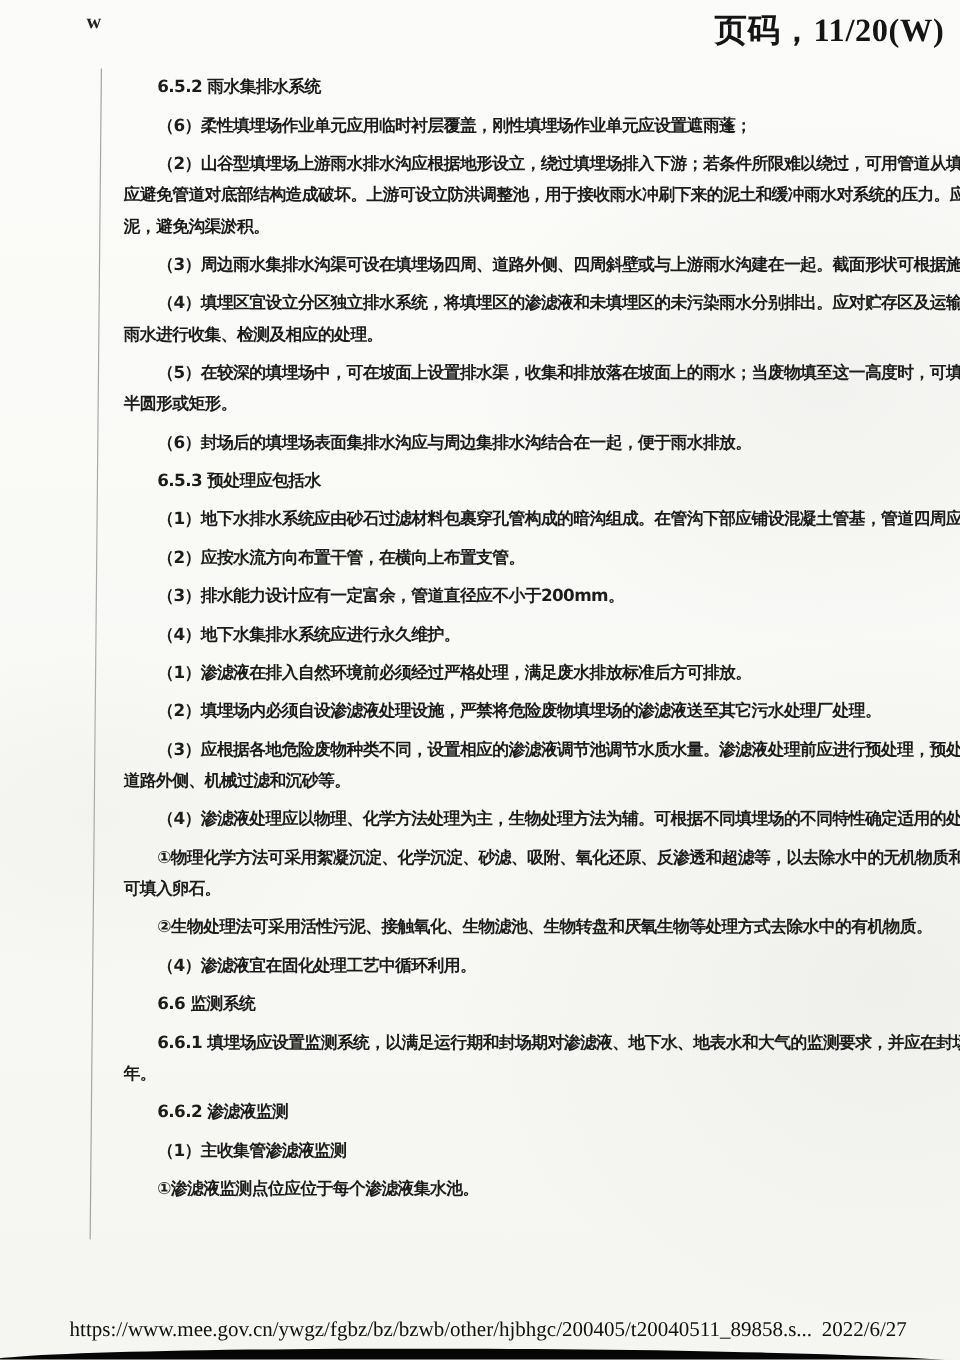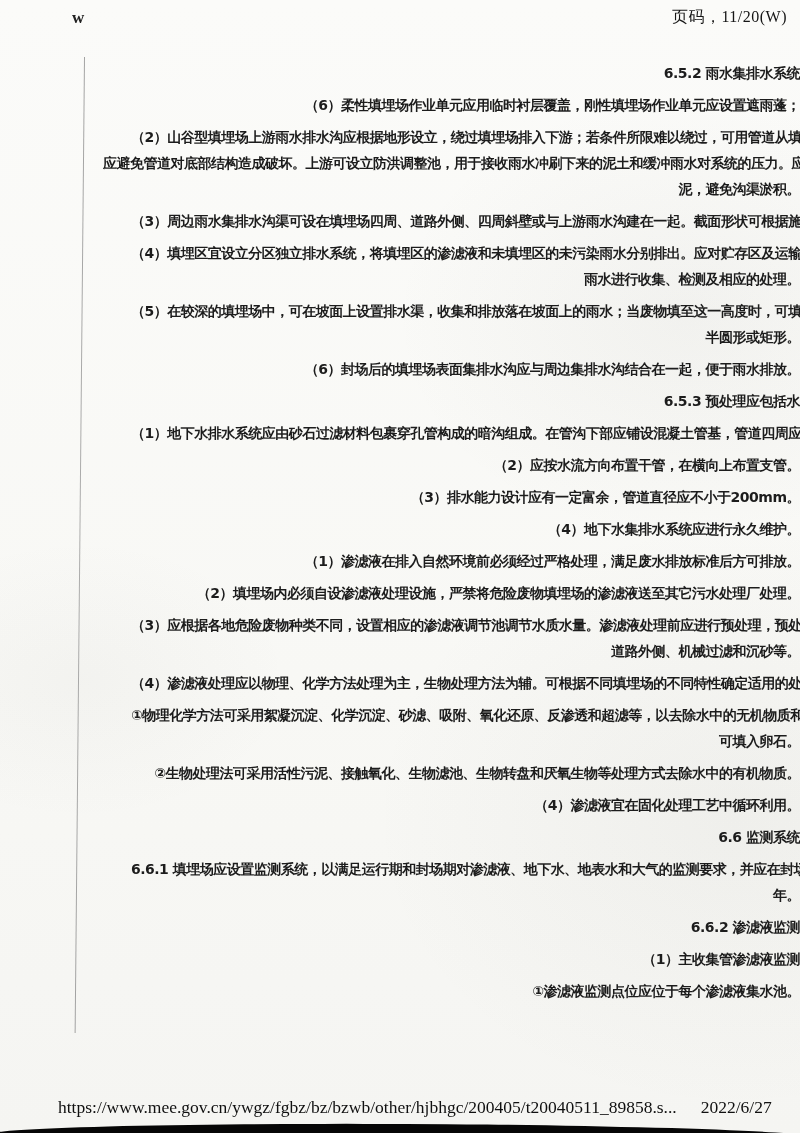--- a/index.html
+++ b/index.html
@@ -14,41 +14,41 @@
       radial-gradient(ellipse 520px 420px at 92% 72%, rgba(110,110,100,0.06), transparent 70%),
       radial-gradient(ellipse 300px 200px at 10% 60%, rgba(110,110,100,0.04), transparent 70%),
       linear-gradient(180deg,#fbfbf9 0%,#f8f8f5 60%,#f5f5f2 100%);
   }
   .hdr-left{
     position:absolute;left:72px;top:8px;
     font-family:"Liberation Serif",serif;font-weight:bold;font-size:17px;color:#222;
   }
   .hdr-right{
     position:absolute;right:13px;top:7px;
-    font-family:"Liberation Serif",serif;font-size:16px;color:#151515;letter-spacing:.5px;
+    font-family:"Liberation Serif",serif;font-size:27px;color:#151515;letter-spacing:.5px;font-weight:bold;
   }
   .margin-line{
     position:absolute;left:84px;top:57px;width:1px;height:976px;
     background:linear-gradient(180deg,#8d8d8d 0%,#9a9a9a 50%,#8d8d8d 100%);
     opacity:.8;transform-origin:top center;transform:rotate(0.55deg);
   }
   .content{
     position:absolute;left:103px;top:60px;right:0;height:1003px;overflow:hidden;
   }
   .block{margin-bottom:6px}
   .line{
     white-space:nowrap;line-height:26px;font-size:14px;font-weight:600;
-    color:#1c1c1c;letter-spacing:-0.5px;text-align:right;
+    color:#1c1c1c;letter-spacing:-0.5px;
   }
   .line.first{padding-left:28px}
   .footer{
     position:absolute;left:58px;top:1097px;white-space:nowrap;
     font-family:"Liberation Serif",serif;font-size:17.5px;color:#101010;
   }
-  .footer .date{margin-left:24px}
+  .footer .date{margin-left:8px}
   .scan-bar{
     position:absolute;left:-15px;bottom:-17px;width:840px;height:26px;
     background:#060606;border-radius:50%;transform:rotate(0.25deg);
   }
 </style>
 </head>
 <body>
 
 <div class="page">
   <div class="hdr-left">w</div>

